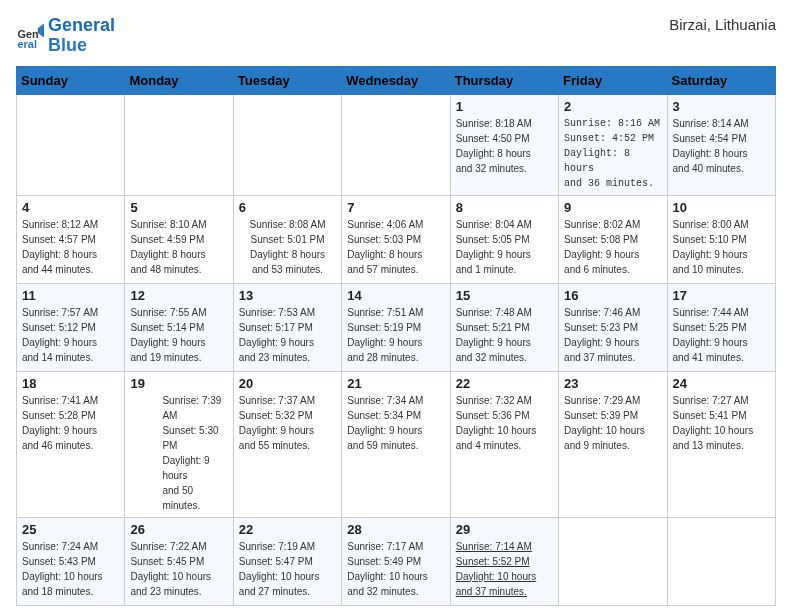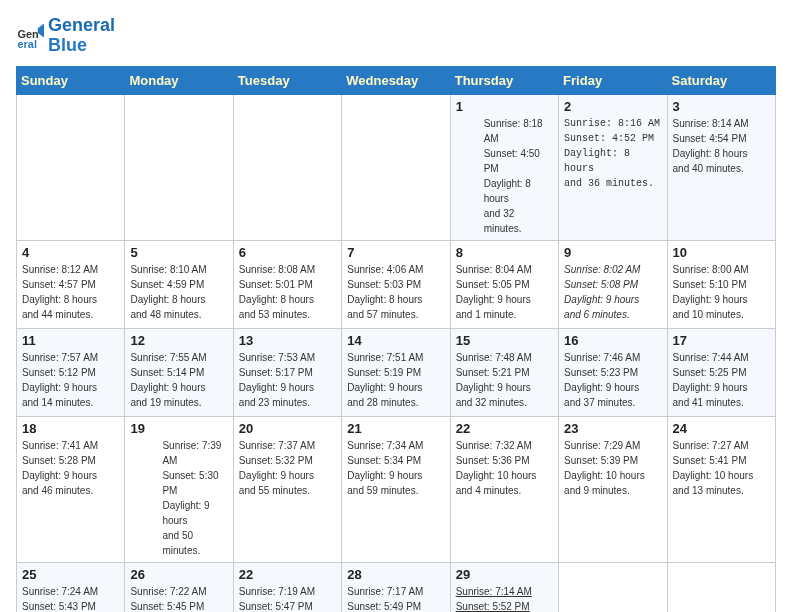--- a/index.html
+++ b/index.html
@@ -46,21 +46,21 @@
       font-size: 15px;
       color: #333;
     }
     table {
       width: 100%;
       border-collapse: collapse;
       table-layout: fixed;
     }
     thead th {
       background-color: #2779c4;
-      color: #fef9c3;
+      color: #000000;
       font-size: 13px;
       font-weight: bold;
       padding: 6px 4px;
       text-align: left;
       border: 1px solid #2779c4;
     }
     tbody td {
       vertical-align: top;
       border: 1px solid #ccc;
       padding: 4px 5px;
@@ -95,20 +95,21 @@
     <svg class="logo-icon" viewBox="0 0 36 36">
       <text x="2" y="20" font-size="14" font-weight="bold" fill="#333">Gen</text>
       <text x="2" y="33" font-size="14" font-weight="bold" fill="#2779c4">eral</text>
       <polygon points="28,8 36,2 36,20 28,14" fill="#2779c4"></polygon>
     </svg>
     <div class="logo-text">
       <span>General</span><br><span style="color:#2779c4">Blue</span>
     </div>
   </div>
   <div class="title-block">
+    <div class="location">Birzai, Lithuania</div>
   </div>
 </div>
 
 <table>
   <thead>
     <tr>
     <th>Sunday</th>
         <th>Monday</th>
         <th>Tuesday</th>
         <th>Wednesday</th>
@@ -118,21 +119,21 @@
       </tr>
   </thead>
   <tbody id="calendar-body">
   <tr>
         <td class="empty-cell"></td>
         <td class="empty-cell"></td>
         <td class="empty-cell"></td>
         <td class="empty-cell"></td>
         <td>
           <div class="day-number">1</div>
-          <div class="cell-content" style="white-space: pre-line; margin-left: 28px;">Sunrise: 8:18 AM
+          <div class="cell-content" style="white-space: pre-line;">Sunrise: 8:18 AM
 Sunset: 4:50 PM
 Daylight: 8 hours
 and 32 minutes.</div>
         </td>
         <td>
           <div class="day-number">2</div>
           <div class="cell-content" style="white-space: pre-line; font-family: Liberation Mono, monospace;">Sunrise: 8:16 AM
 Sunset: 4:52 PM
 Daylight: 8 hours
 and 36 minutes.</div>
@@ -155,42 +156,42 @@
         </td>
         <td>
           <div class="day-number">5</div>
           <div class="cell-content" style="white-space: pre-line;">Sunrise: 8:10 AM
 Sunset: 4:59 PM
 Daylight: 8 hours
 and 48 minutes.</div>
         </td>
         <td>
           <div class="day-number">6</div>
-          <div class="cell-content" style="white-space: pre-line;">Sunrise: 8:08 AM
+          <div class="cell-content" style="white-space: pre-line; text-align: center;">Sunrise: 8:08 AM
 Sunset: 5:01 PM
 Daylight: 8 hours
 and 53 minutes.</div>
         </td>
         <td>
           <div class="day-number">7</div>
           <div class="cell-content" style="white-space: pre-line;">Sunrise: 4:06 AM
 Sunset: 5:03 PM
 Daylight: 8 hours
 and 57 minutes.</div>
         </td>
         <td>
           <div class="day-number">8</div>
           <div class="cell-content" style="white-space: pre-line;">Sunrise: 8:04 AM
 Sunset: 5:05 PM
 Daylight: 9 hours
 and 1 minute.</div>
         </td>
         <td>
           <div class="day-number">9</div>
-          <div class="cell-content" style="white-space: pre-line; font-style: italic;">Sunrise: 8:02 AM
+          <div class="cell-content" style="white-space: pre-line;">Sunrise: 8:02 AM
 Sunset: 5:08 PM
 Daylight: 9 hours
 and 6 minutes.</div>
         </td>
         <td>
           <div class="day-number">10</div>
           <div class="cell-content" style="white-space: pre-line;">Sunrise: 8:00 AM
 Sunset: 5:10 PM
 Daylight: 9 hours
 and 10 minutes.</div>

